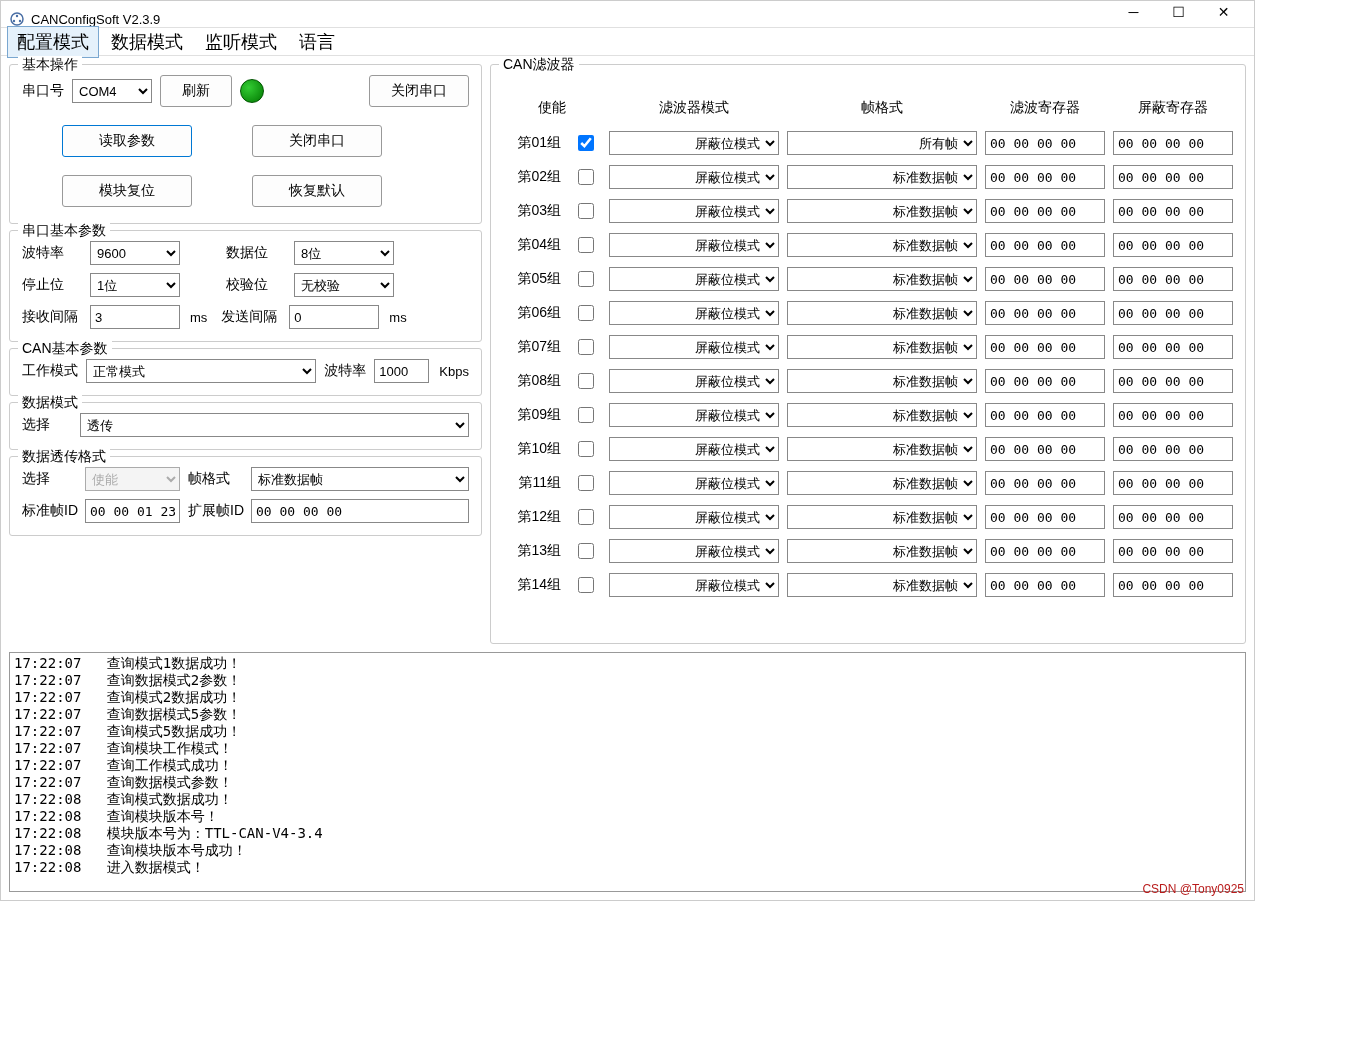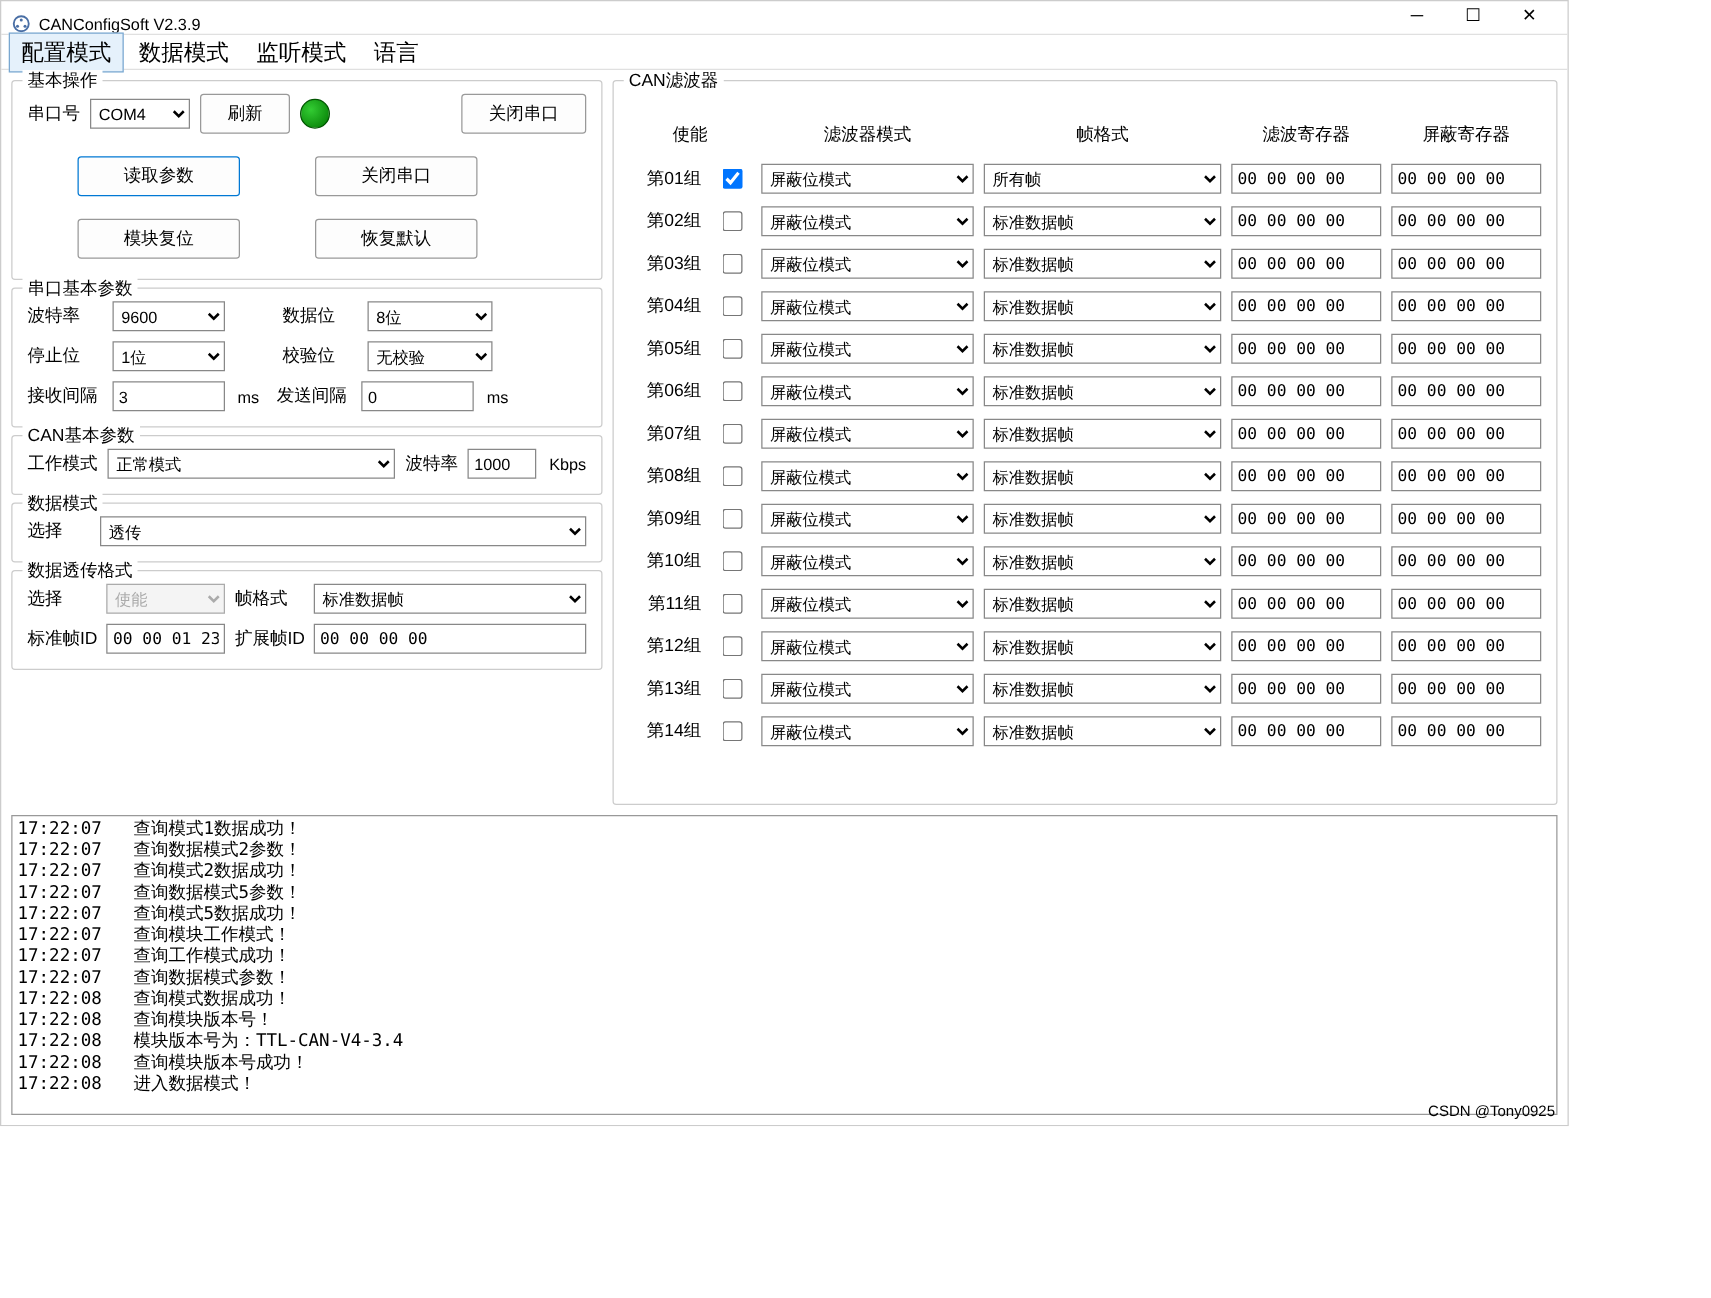--- a/index.html
+++ b/index.html
@@ -29,25 +29,25 @@
 .basic-ops .row { margin-bottom: 18px; }
 .basic-ops .row:last-child { margin-bottom: 4px; }
 .unit { font-size: 13px; margin-left: 2px; }
 .filter-panel { border: 1px solid #ccc; border-radius: 3px; padding: 14px 12px; position: relative; min-height: 580px; }
 .filter-panel .legend { position: absolute; top: -9px; left: 8px; background: #fff; padding: 0 4px; font-size: 14px; }
 .filter-header { display: grid; grid-template-columns: 60px 30px 170px 190px 120px 120px; gap: 8px; align-items: center; margin: 12px 0 14px 0; font-size: 14px; }
 .filter-header span { text-align: center; }
 .filter-row { display: grid; grid-template-columns: 60px 30px 170px 190px 120px 120px; gap: 8px; align-items: center; margin-bottom: 10px; }
 .filter-row .grp { font-size: 14px; text-align: right; padding-right: 2px; }
 .filter-row input[type=checkbox] { width: 16px; height: 16px; margin: auto; }
-.filter-row select { width: 100%; }
+.filter-row select { width: 100%; text-align: right; }
 .filter-row .reg { width: 100%; font-family: monospace; font-size: 13px; }
 .log { margin: 0 8px 8px 8px; border: 1px solid #999; height: 240px; overflow: hidden; font-family: "SimSun", monospace; font-size: 14px; line-height: 17px; padding: 2px 4px; }
 .log .line { white-space: pre; }
-.watermark { position: absolute; right: 10px; bottom: 4px; font-size: 12px; color: #000000; }
+.watermark { position: absolute; right: 10px; bottom: 4px; font-size: 12px; color: #b91c1c; }
 </style>
 </head>
 <body>
 
 <div class="window">
 
   <div class="titlebar">
     <span class="icon">
       <svg width="16" height="16" viewBox="0 0 16 16">
           <circle cx="8" cy="8" r="6" fill="none" stroke="#4a6fa5" stroke-width="1.5"></circle>

